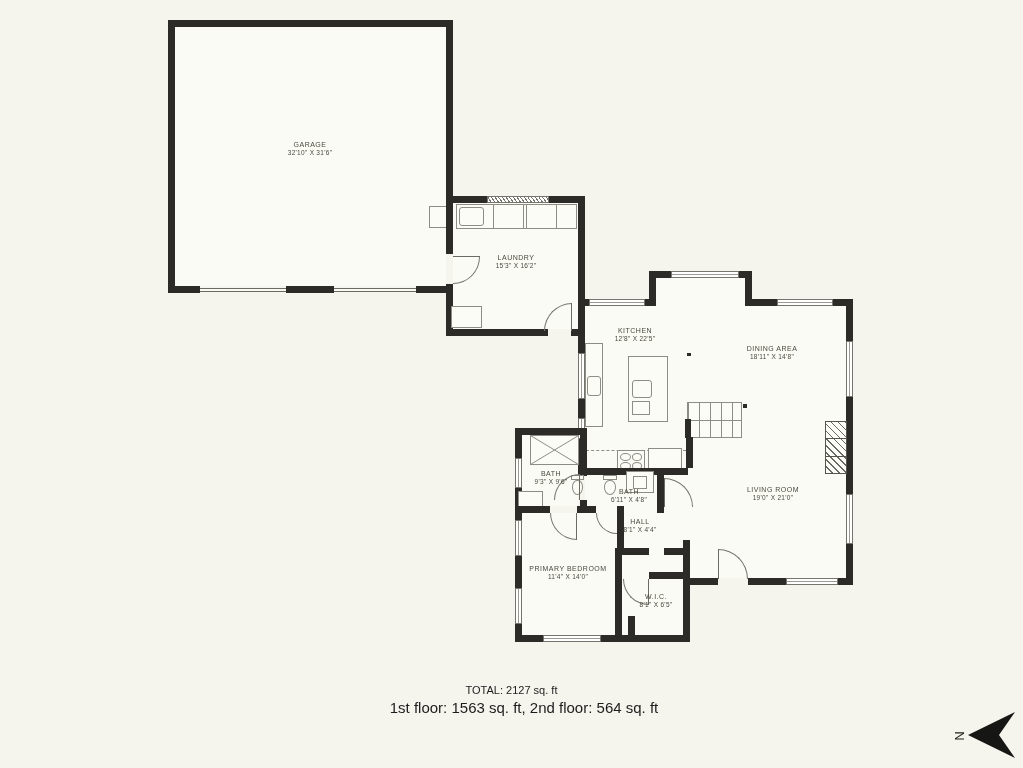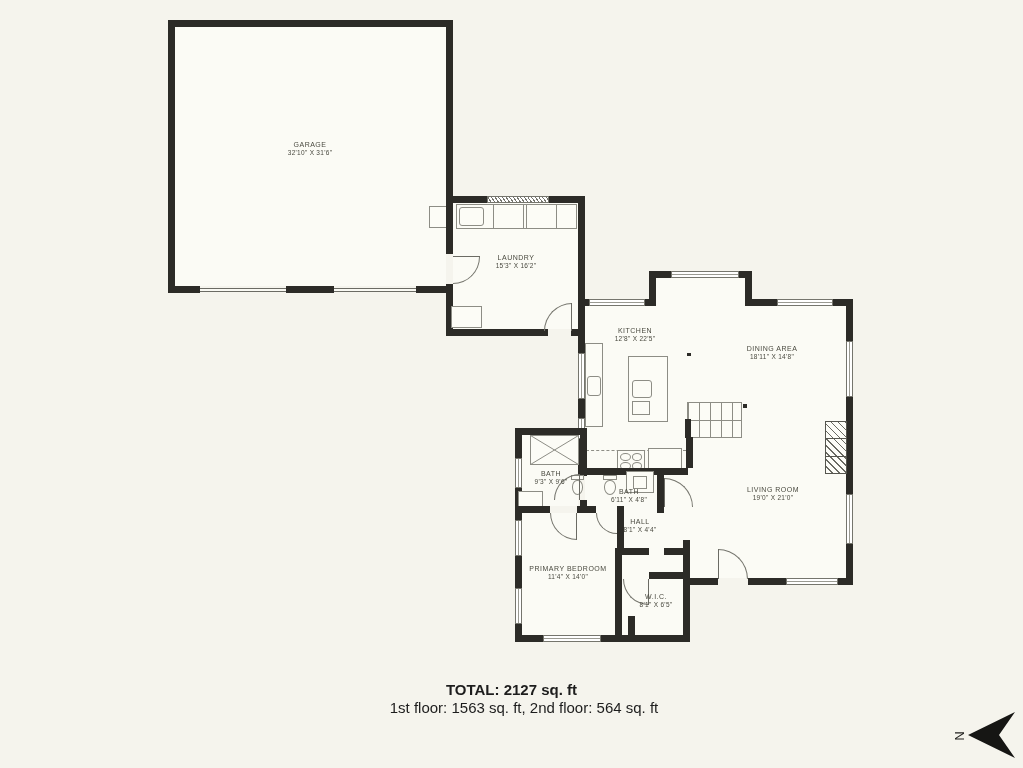--- a/index.html
+++ b/index.html
@@ -29,21 +29,21 @@
   .fireplace{position:absolute;box-sizing:border-box;border:1px solid #55554e;background:#fdfdf8;
     background-image:linear-gradient(to bottom,transparent 0 16px,#55554e 16px 17px,transparent 17px 34px,#55554e 34px 35px,transparent 35px 100%),
     repeating-linear-gradient(45deg,transparent 0 4px,#6a6a62 4px 5px);}
   .burners{position:absolute;display:grid;grid-template-columns:1fr 1fr;grid-template-rows:1fr 1fr;gap:1px;padding:2px;box-sizing:border-box;}
   .burners span{border:1px solid #8d8d85;border-radius:50%;}
   .toilet-tank{position:absolute;box-sizing:border-box;border:1px solid #8d8d85;background:#fcfcf6;}
   .toilet-bowl{position:absolute;box-sizing:border-box;border:1px solid #8d8d85;background:#fcfcf6;border-radius:45% 45% 50% 50%;}
   .dash{position:absolute;border-top:1px dashed #8d8d85;}
   .mark{position:absolute;background:#2c2b27;}
   .summary{position:absolute;left:0;top:681px;width:1023px;text-align:center;color:#1d1d1d;}
-  .summary .l1{font-size:15px;font-weight:bold;line-height:18px;}
+  .summary .l1{font-size:11px;font-weight:normal;line-height:18px;}
   .summary .l2,.summary .l3{font-size:15px;line-height:18px;padding-left:25px;}
   svg{position:absolute;}
 </style>
 </head>
 <body>
 
 <div id="stage">
 
   <div class="room" style="left:175px;top:27px;width:271px;height:259px"></div>
   <div class="room" style="left:453px;top:203px;width:125px;height:126px"></div>

